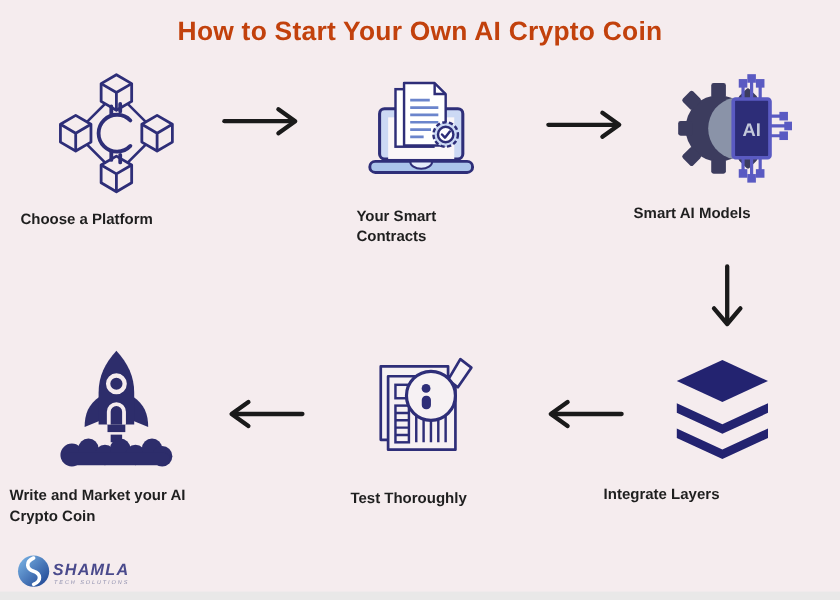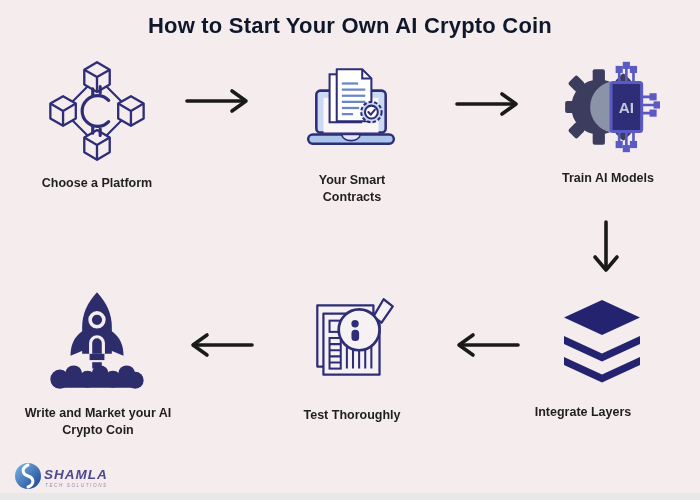--- a/index.html
+++ b/index.html
@@ -3,26 +3,26 @@
 <meta charset="utf-8">
 <style>
   html,body{margin:0;padding:0;}
   body{
     width:700px;height:500px;position:relative;overflow:hidden;
     background:#f5ecee;
     font-family:"Liberation Sans","DejaVu Sans",sans-serif;
   }
   .title{
     position:absolute;top:13px;left:0;width:700px;text-align:center;
-    font-size:22px;font-weight:bold;color:#0f172a;letter-spacing:.2px;
+    font-size:22px;font-weight:bold;color:#c2410c;letter-spacing:.2px;
   }
   .step{position:absolute;}
   .icon-box{position:absolute;text-align:right;}
   .step-label{
-    position:absolute;text-align:center;
+    position:absolute;
     font-size:12.5px;font-weight:bold;color:#1f1f1f;line-height:1.35;
   }
   .arrow{position:absolute;}
   .logo{position:absolute;left:13px;top:456px;font-style:italic;}
   .bottom-strip{
     position:absolute;left:0;bottom:0;width:700px;height:7px;background:#e9e8e8;
   }
   svg{display:block;}
 </style>
 </head>
@@ -138,21 +138,21 @@
         <rect x="91" y="53.8" width="4.4" height="4.4"></rect>
         <rect x="57.8" y="84.6" width="4.4" height="4.4"></rect>
         <rect x="64.8" y="88.6" width="4.4" height="4.4"></rect>
         <rect x="71.8" y="84.6" width="4.4" height="4.4"></rect>
       </g>
 
       <rect x="52" y="26" width="30" height="48" rx="2" fill="#2d2d78" stroke="#5a5ac2" stroke-width="3"></rect>
       <text x="67" y="56" text-anchor="middle" font-size="15" font-weight="bold" fill="#c3c8da" font-family="Liberation Sans, sans-serif">AI</text>
     </svg>
   </div>
-  <div class="step-label" style="left:528px;top:170px;width:160px;">Train AI Models</div>
+  <div class="step-label" style="left:528px;top:170px;width:160px;">Smart AI Models</div>
 </div>
 
 <div class="arrow" style="left:591px;top:218px;">
   <svg width="30" height="58" viewBox="0 0 30 58">
     <g stroke="#1a1a1a" stroke-width="3.6" fill="none" stroke-linecap="round" stroke-linejoin="round">
       <line x1="15" y1="4" x2="15" y2="49"></line>
       <polyline points="4,39 15,52 26,39"></polyline>
     </g>
   </svg>
 </div>

